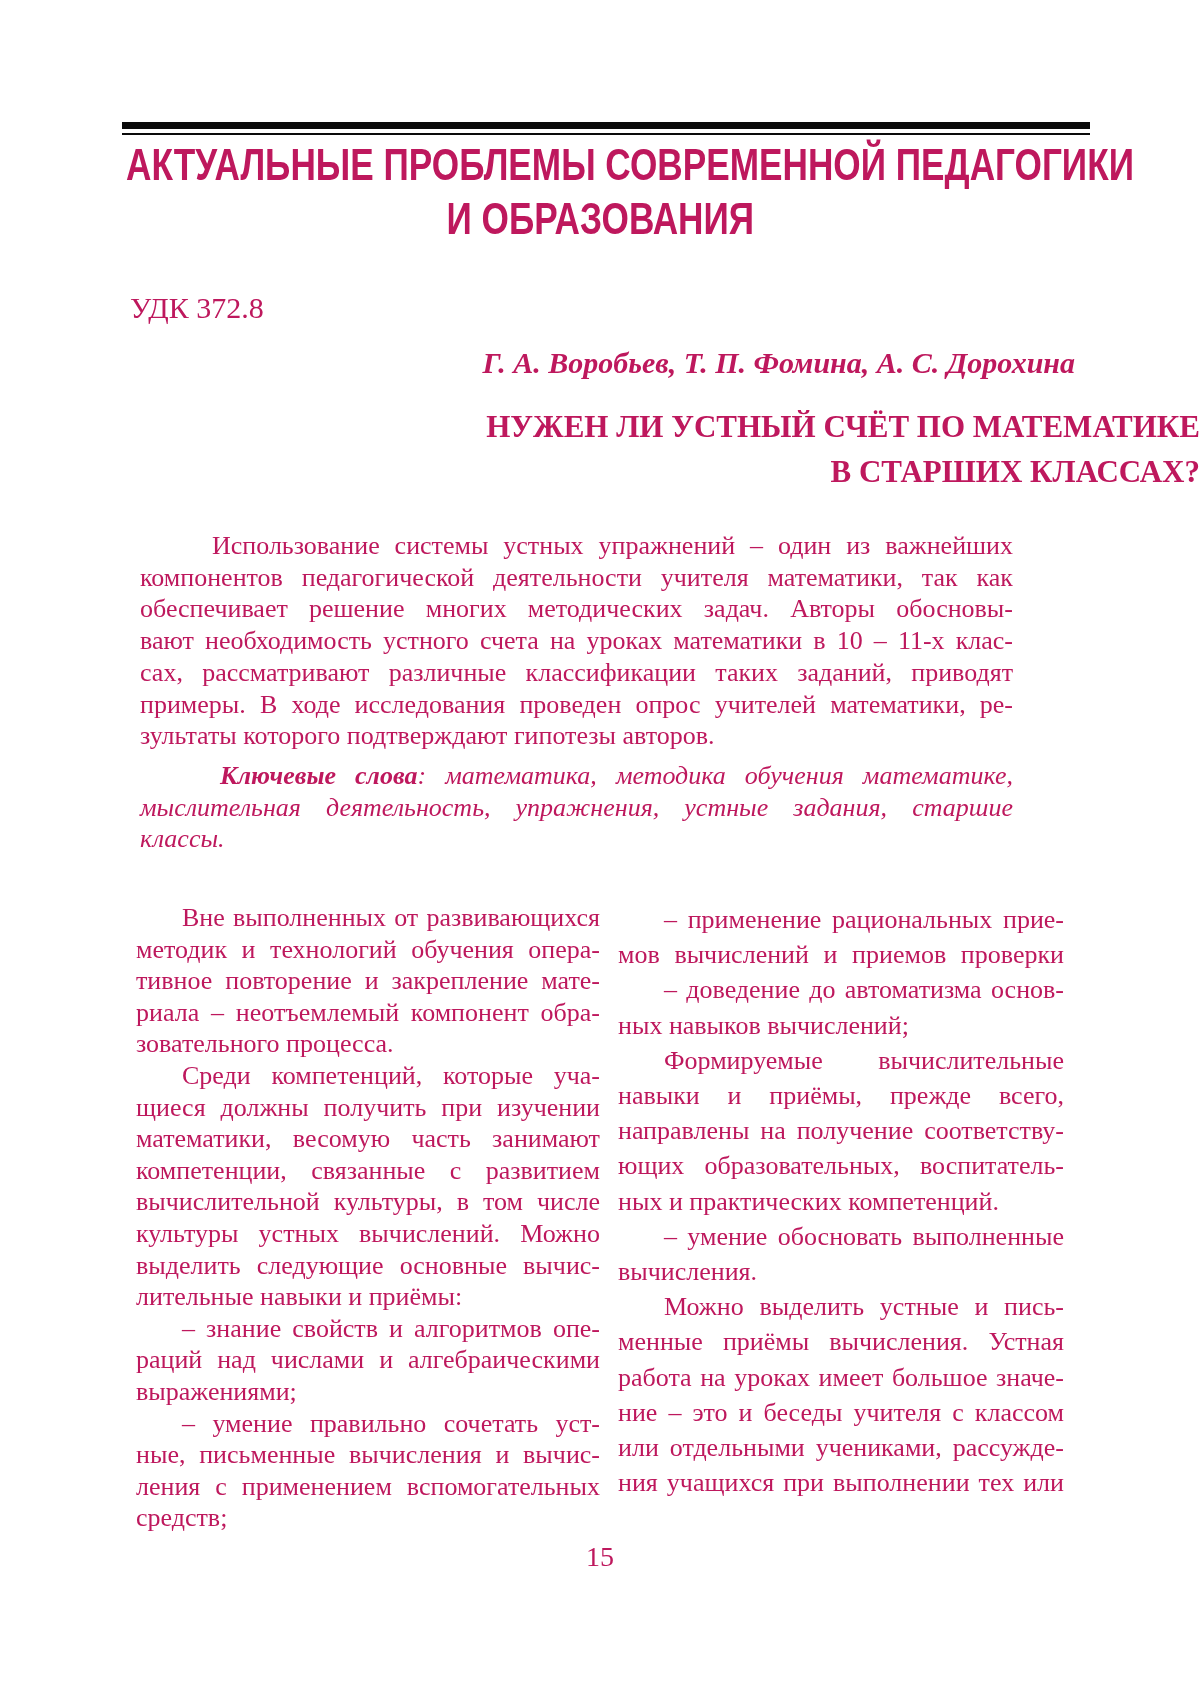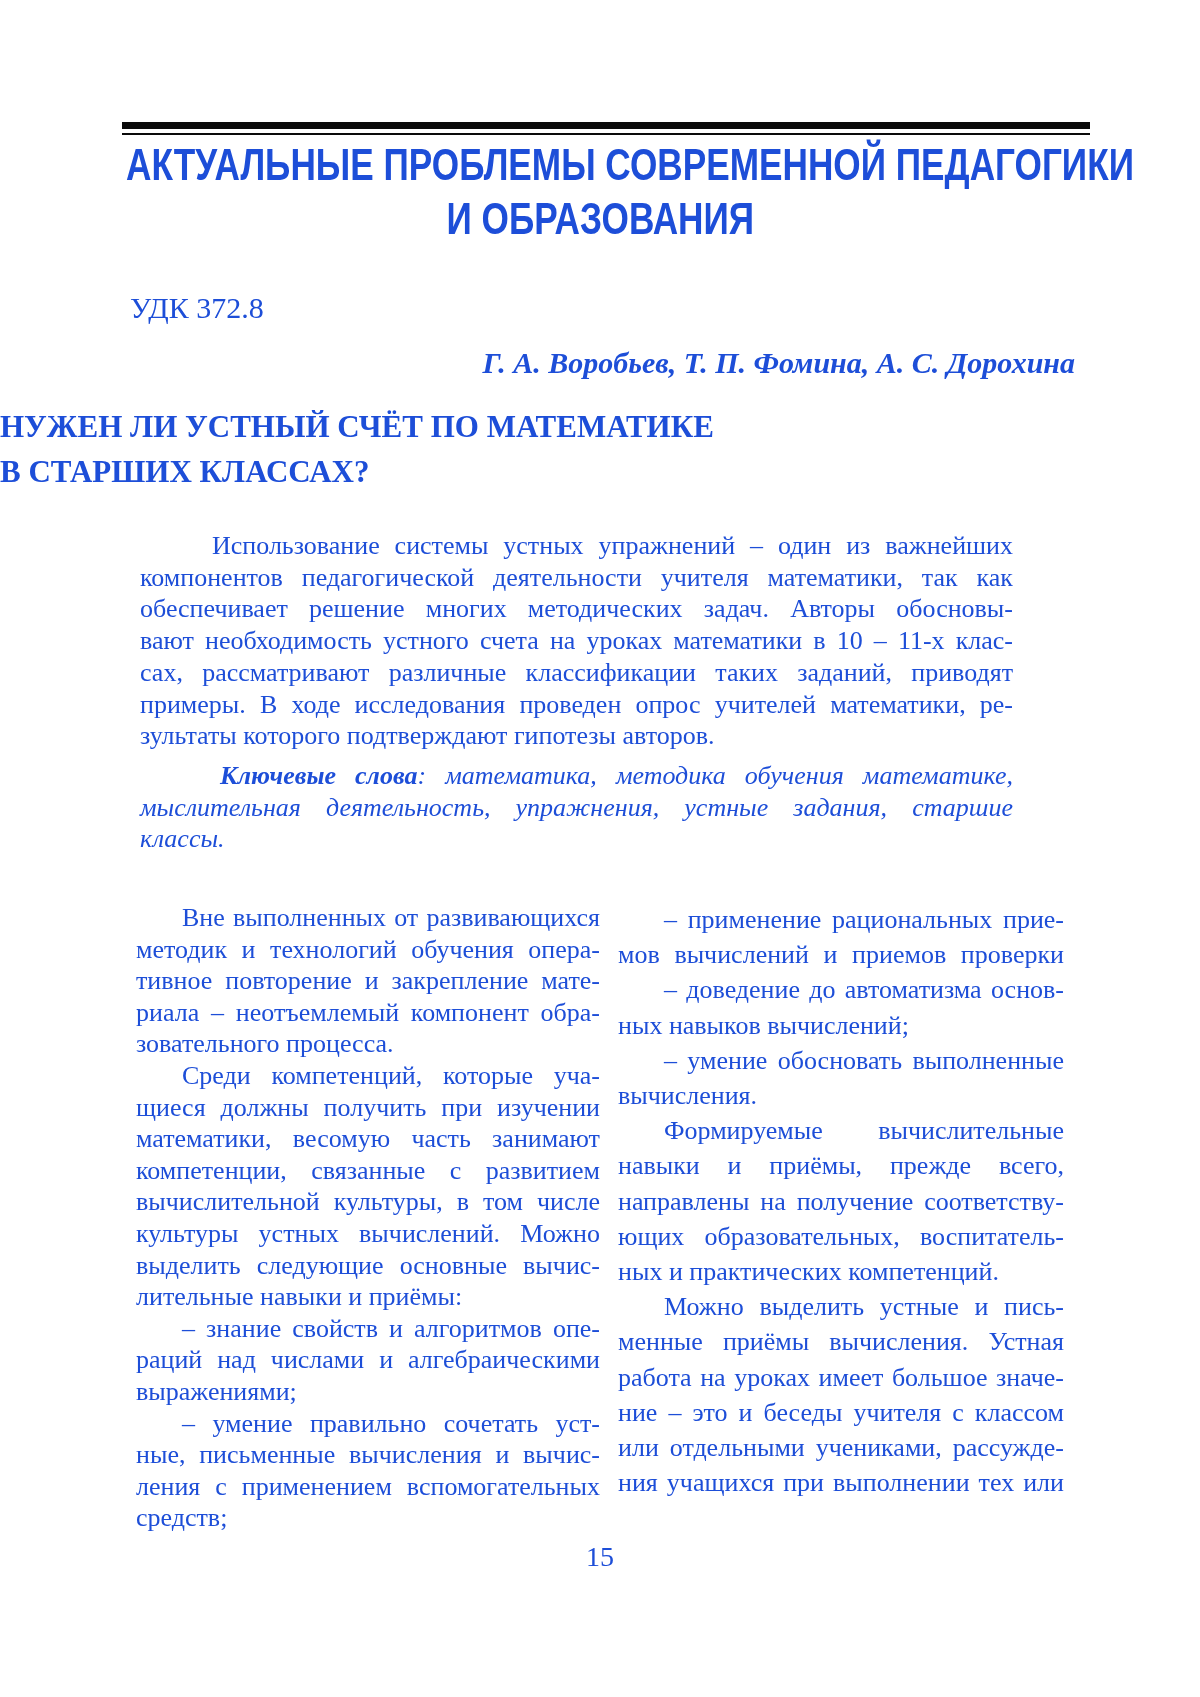--- a/index.html
+++ b/index.html
@@ -1,18 +1,18 @@
 <!DOCTYPE html>
 <html><head>
 <meta charset="utf-8">
 <style>
   html,body { margin:0; padding:0; background:#e8e8e8; }
   .page {
     position:relative; width:1200px; height:1697px; margin:0 auto;
-    background:#ffffff; color:#1d4ed8;
+    background:#ffffff; color:#be185d;
     font-family:"Liberation Serif","DejaVu Serif",serif;
     overflow:hidden;
   }
   .rule-thick { position:absolute; left:122px; top:122px; width:968px; height:7px; background:#0a0a0a; }
   .rule-thin  { position:absolute; left:122px; top:133px; width:968px; height:2px; background:#0a0a0a; }
 
   .masthead {
     position:absolute; top:138px; left:0; width:1200px; text-align:center;
     font-family:"Liberation Sans","DejaVu Sans",sans-serif;
     font-weight:bold; font-size:44px; line-height:54px; letter-spacing:0px;
@@ -20,21 +20,21 @@
   .masthead .mline { display:inline-block; transform:scaleX(0.80); transform-origin:50% 50%; white-space:nowrap; }
 
   .udc { position:absolute; top:291px; left:130px; font-size:30px; }
 
   .authors {
     position:absolute; top:346px; left:130px; width:945px; text-align:right;
     font-style:italic; font-weight:bold; font-size:30px; white-space:nowrap;
   }
 
   .article-title {
-    position:absolute; top:404px; left:0; width:1200px; text-align:left;
+    position:absolute; top:404px; left:0; width:1200px; text-align:right;
     font-weight:bold; font-size:31px; line-height:45px;
   }
 
   .abstract-block { position:absolute; top:530px; left:140px; width:873px; font-size:26px; }
   .abstract-block .tline { line-height:31.7px; }
   .abstract-block .para.indent > .tline:first-child { text-indent:72px; }
 
   .kw { font-style:italic; margin-top:8px; }
   .kw .firstline { text-indent:72px; }
   .kw b { font-weight:bold;margin-left:8px; }
@@ -126,29 +126,29 @@
   <div class="column column-right">
       <div class="para indent">
         <div class="tline">– применение рациональных прие-</div>
         <div class="tline">мов вычислений и приемов проверки</div>
       </div>
       <div class="para indent">
         <div class="tline">– доведение до автоматизма основ-</div>
         <div class="tline lastline">ных навыков вычислений;</div>
       </div>
       <div class="para indent">
-        <div class="tline">– умение обосновать выполненные</div>
-        <div class="tline lastline">вычисления.</div>
-      </div>
-      <div class="para indent">
         <div class="tline">Формируемые вычислительные</div>
         <div class="tline">навыки и приёмы, прежде всего,</div>
         <div class="tline">направлены на получение соответству-</div>
         <div class="tline">ющих образовательных, воспитатель-</div>
         <div class="tline lastline">ных и практических компетенций.</div>
+      </div>
+      <div class="para indent">
+        <div class="tline">– умение обосновать выполненные</div>
+        <div class="tline lastline">вычисления.</div>
       </div>
       <div class="para indent">
         <div class="tline">Можно выделить устные и пись-</div>
         <div class="tline">менные приёмы вычисления. Устная</div>
         <div class="tline">работа на уроках имеет большое значе-</div>
         <div class="tline">ние – это и беседы учителя с классом</div>
         <div class="tline">или отдельными учениками, рассужде-</div>
         <div class="tline">ния учащихся при выполнении тех или</div>
       </div>
     </div>

